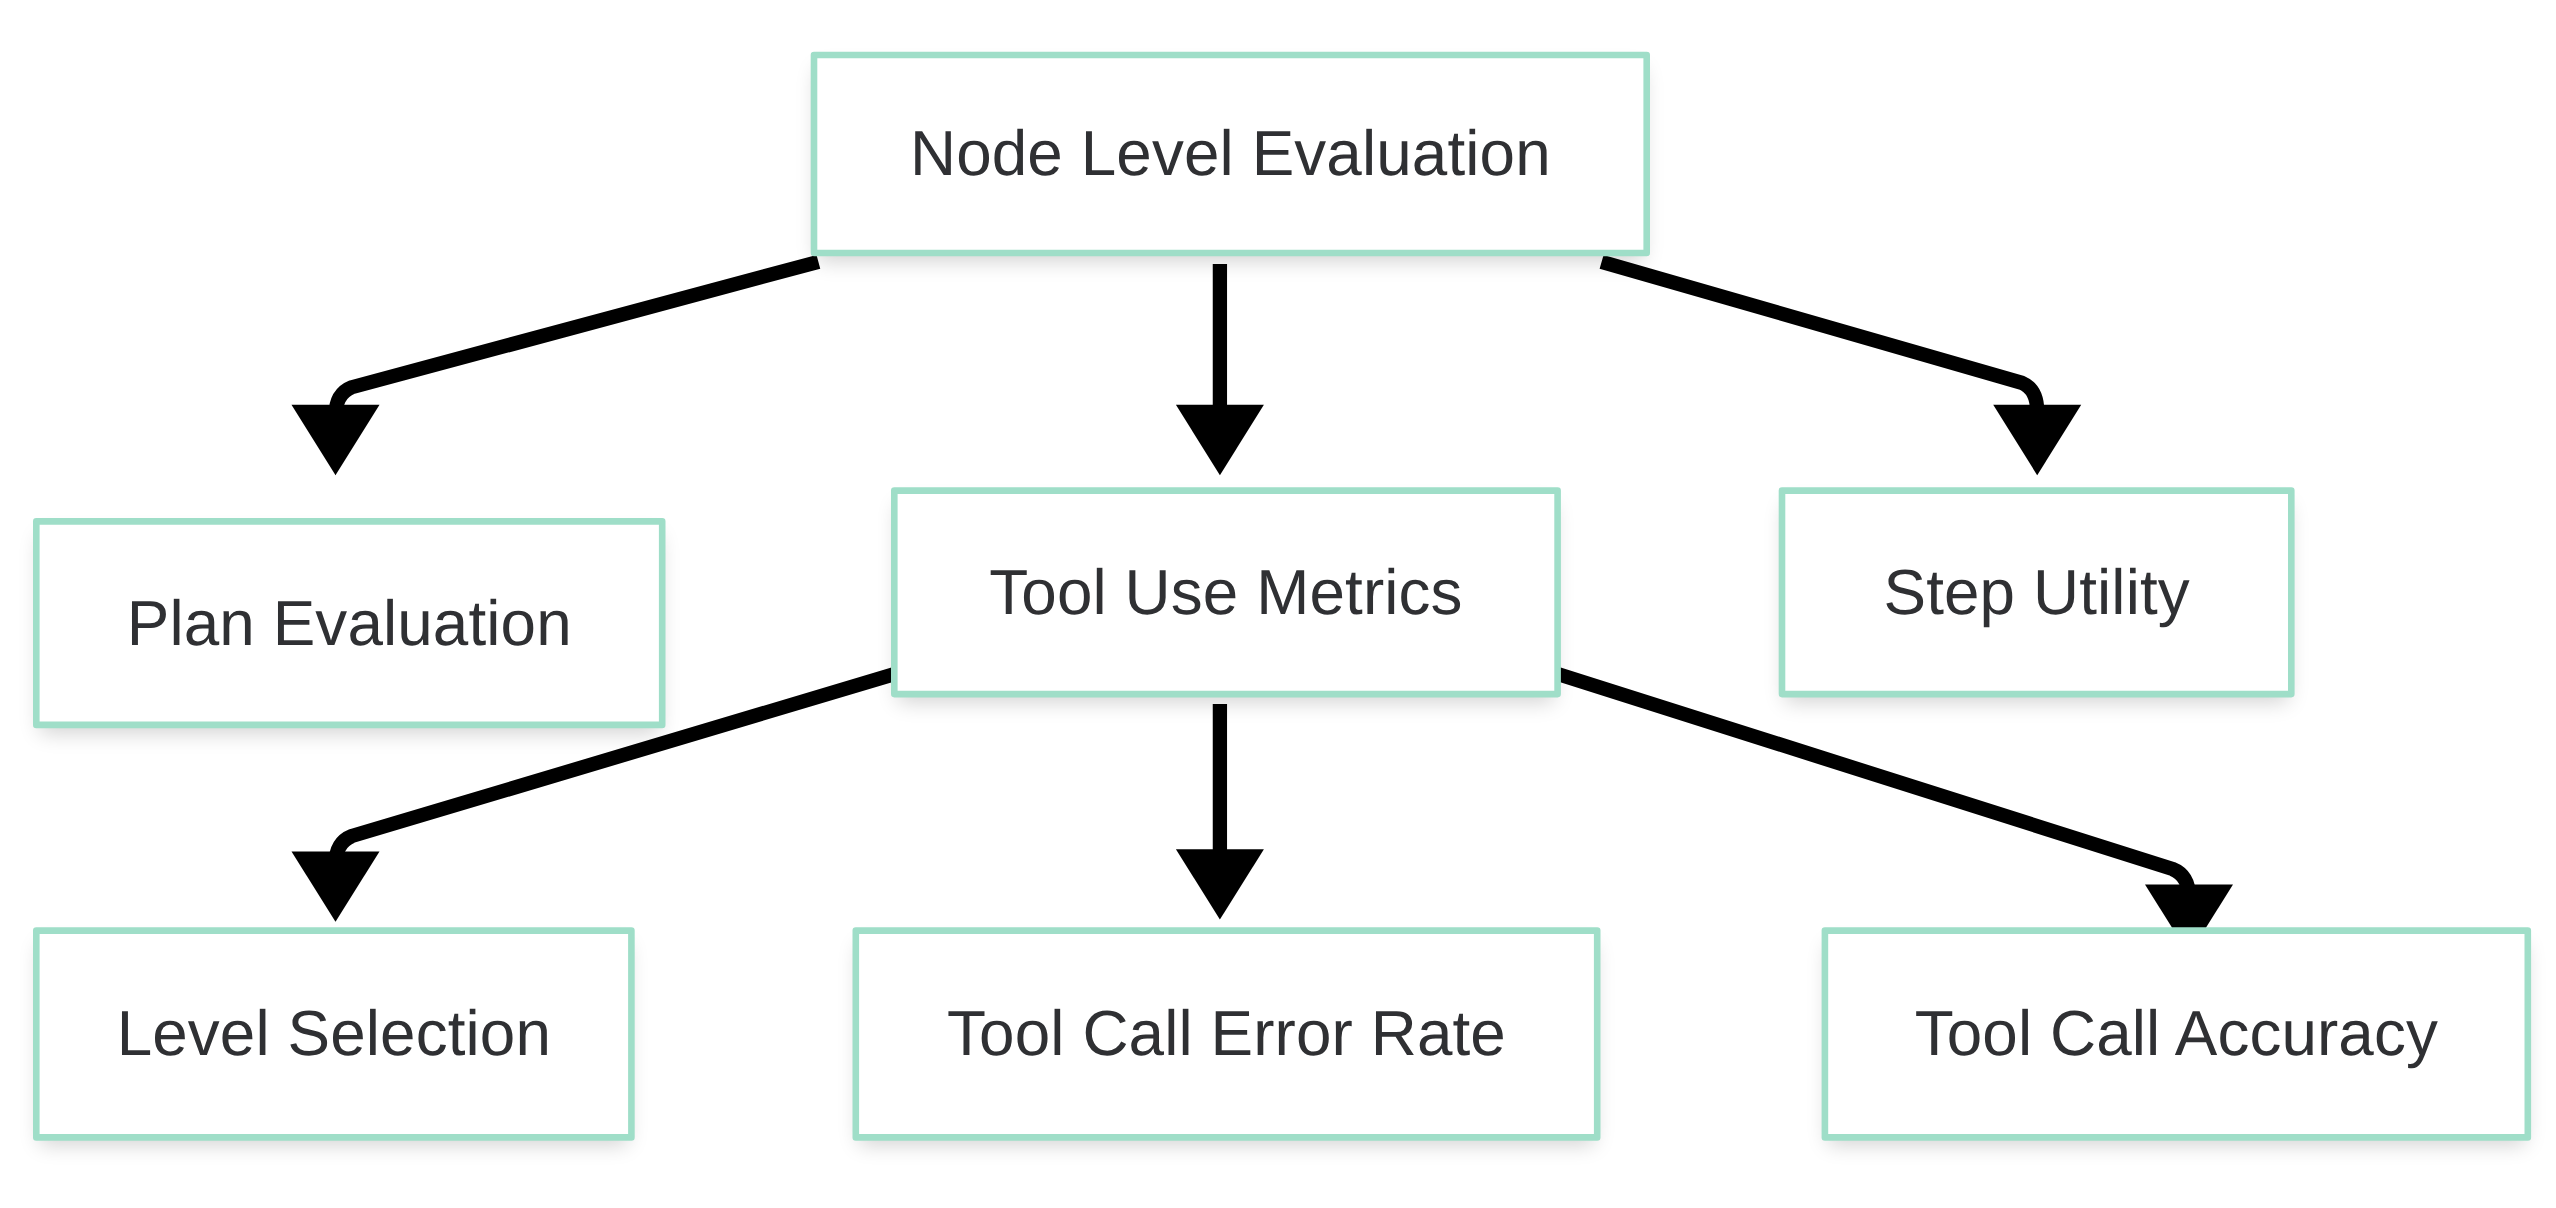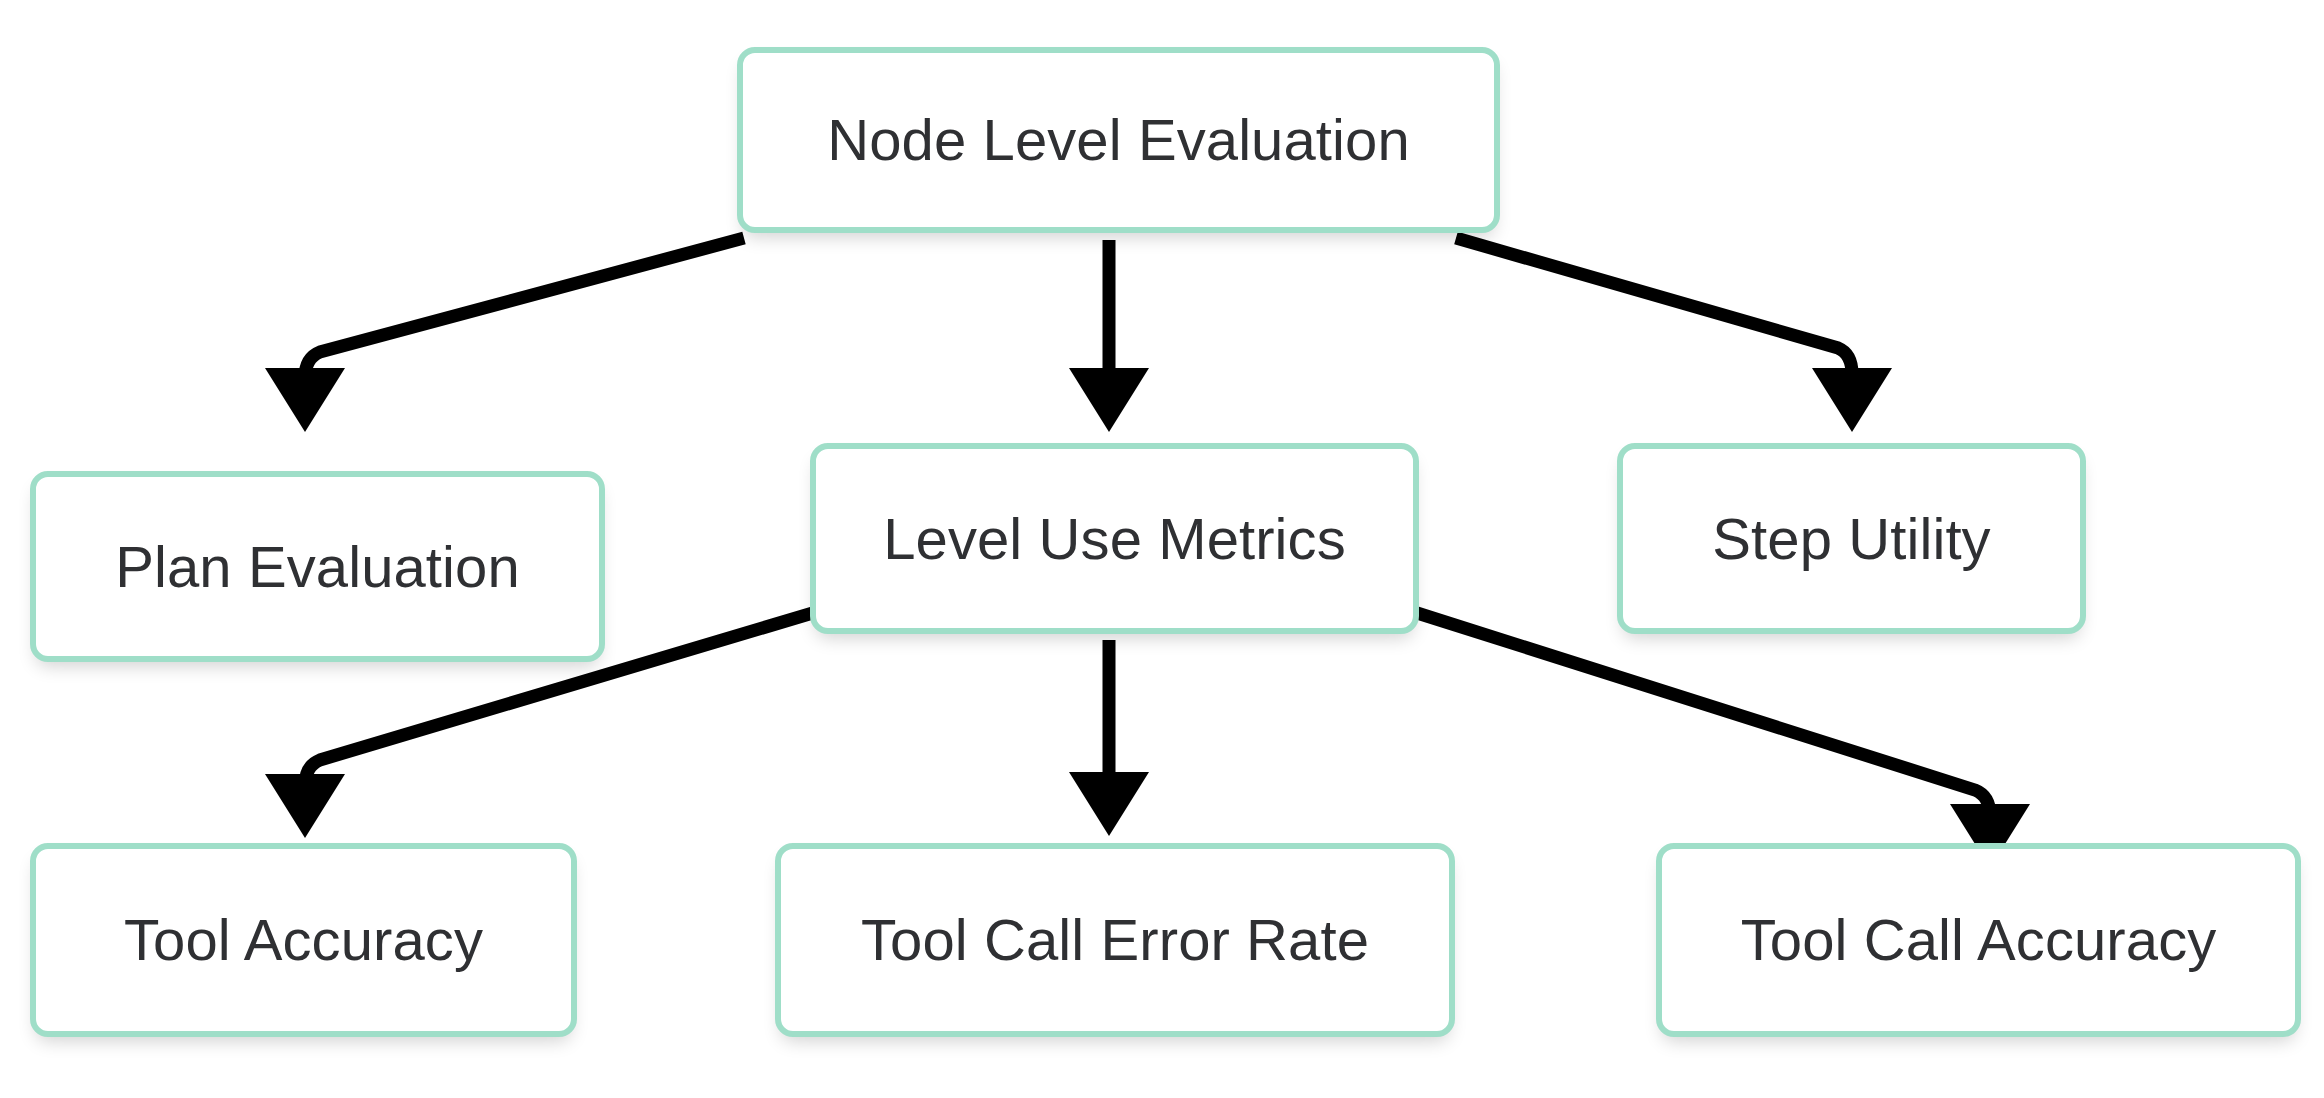--- a/index.html
+++ b/index.html
@@ -21,21 +21,21 @@
     top: 0;
     width: 2324px;
     height: 1098px;
     pointer-events: none;
   }
   .node {
     position: absolute;
     box-sizing: border-box;
     background: #ffffff;
     border: 6px solid #9fdec8;
-    border-radius: 18px;
+    border-radius: 3px;
     display: flex;
     align-items: center;
     justify-content: center;
     box-shadow: 0 10px 18px -6px rgba(0,0,0,0.18);
     z-index: 2;
   }
   .node-label {
     font-family: "Liberation Sans", sans-serif;
     font-size: 58px;
     line-height: 1;
@@ -84,29 +84,29 @@
 
   <div class="node" style="left:737px; top:47px; width:763px; height:186px;">
     <span class="node-label">Node Level Evaluation</span>
   </div>
 
   <div class="node" style="left:30px; top:443px; width:575px; height:191px;margin-top:28px;">
     <span class="node-label">Plan Evaluation</span>
   </div>
 
   <div class="node" style="left:810px; top:443px; width:609px; height:191px;">
-    <span class="node-label">Level Use Metrics</span>
+    <span class="node-label">Tool Use Metrics</span>
   </div>
 
   <div class="node" style="left:1617px; top:443px; width:469px; height:191px;text-align:right;">
     <span class="node-label">Step Utility</span>
   </div>
 
   <div class="node" style="left:30px; top:843px; width:547px; height:194px;">
-    <span class="node-label">Tool Accuracy</span>
+    <span class="node-label">Level Selection</span>
   </div>
 
   <div class="node" style="left:775px; top:843px; width:680px; height:194px;">
     <span class="node-label">Tool Call Error Rate</span>
   </div>
 
   <div class="node" style="left:1656px; top:843px; width:645px; height:194px;">
     <span class="node-label">Tool Call Accuracy</span>
   </div>
 

